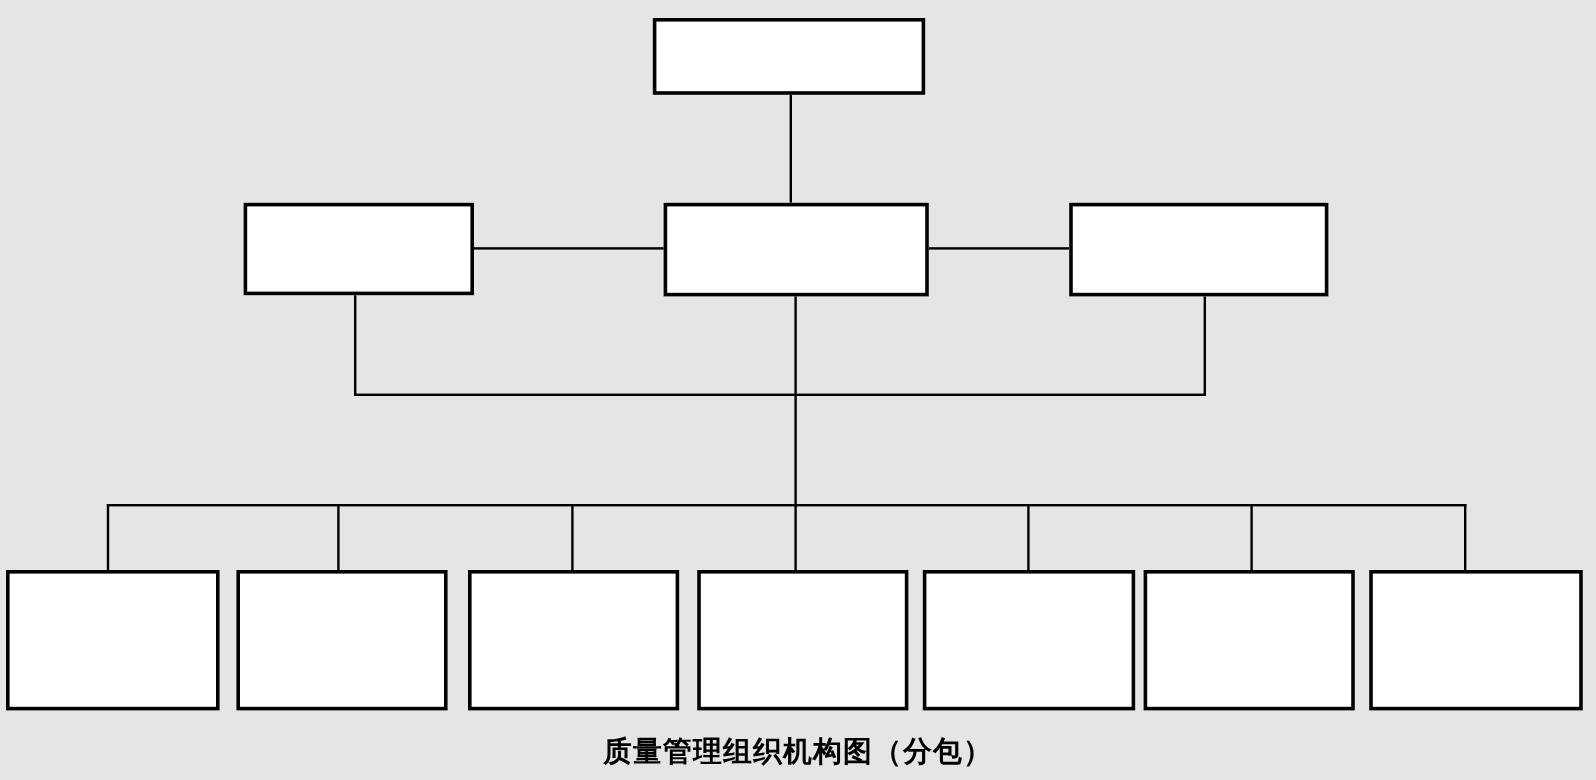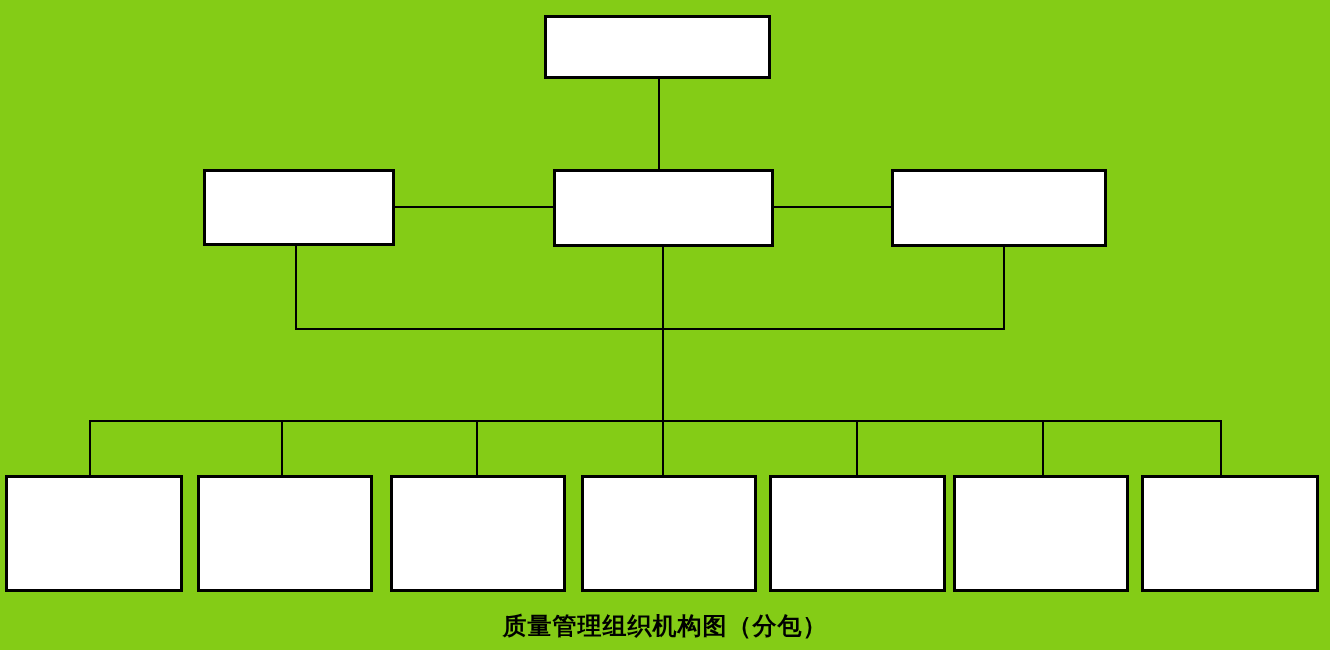--- a/index.html
+++ b/index.html
@@ -4,21 +4,21 @@
 <style>
   html, body {
     margin: 0;
     padding: 0;
     background: #ffffff;
   }
   #stage {
     position: relative;
     width: 1330px;
     height: 650px;
-    background: #84cc16;
+    background: #e5e5e5;
     overflow: hidden;
     font-family: "Liberation Serif", "DejaVu Serif", serif;
   }
   .node {
     position: absolute;
     box-sizing: border-box;
     border: 3px solid #000000;
     background: #ffffff;
     display: flex;
     align-items: center;

